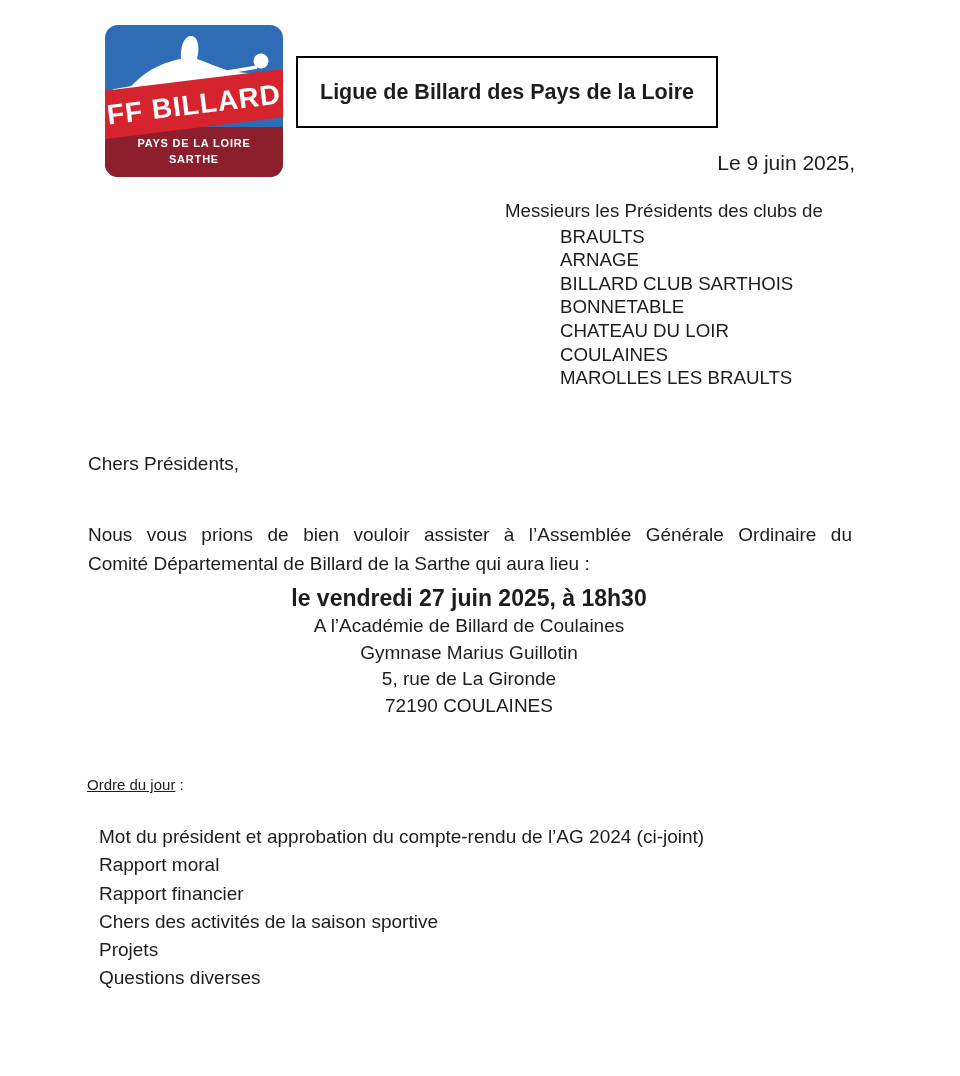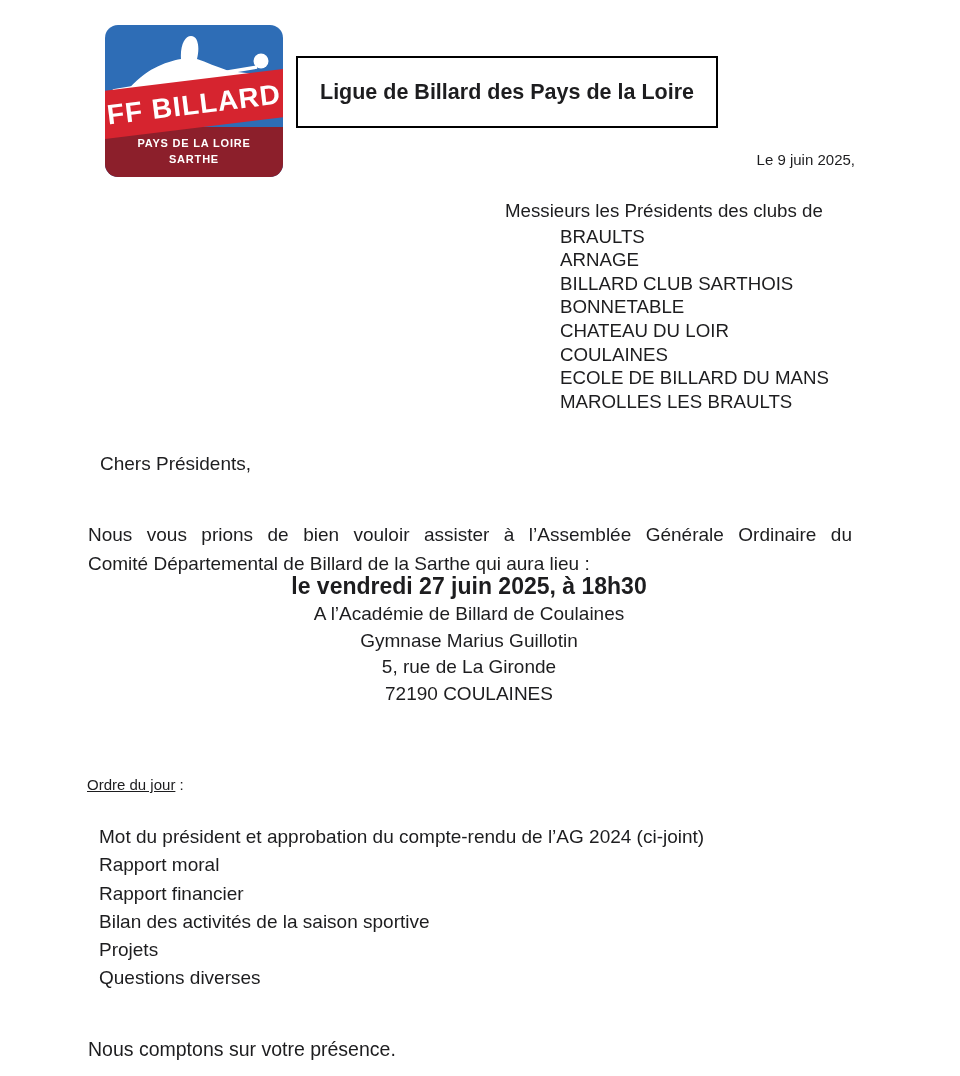--- a/index.html
+++ b/index.html
@@ -29,32 +29,32 @@
     justify-content: center;
     align-items: center;
     font-weight: bold;
     font-size: 21.5px;
     line-height: 31px;
     white-space: nowrap;
   }
   .date-line {
     position: absolute;
     top: 151px; right: 105px;
-    font-size: 15px;
+    font-size: 21px;
   }
   .recipients {
     position: absolute;
     left: 505px; top: 199px;
     font-size: 18.7px;
     line-height: 23.6px;
   }
   .clubs { margin-left: 55px; margin-top: 2px; }
   .salutation {
     position: absolute;
-    left: 100px; top: 453px;
+    left: 88px; top: 453px;
     font-size: 19px;
   }
   .body-par {
     position: absolute;
     left: 88px; top: 502px;
     width: 764px;
     font-size: 19px;
     line-height: 29px;
     margin-top: 18px;
   }
@@ -63,20 +63,21 @@
     position: absolute;
     left: 88px; top: 571px;
     width: 762px;
     text-align: center;
   }
   .event-datetime {
     font-size: 23px;
     font-weight: bold;
     line-height: 30px;
     white-space: nowrap;
+    margin-top: 12px;
   }
   .event-line { font-size: 19px; line-height: 26.5px; }
   .agenda-heading {
     position: absolute;
     left: 87px; top: 776px;
     font-size: 15px;
   }
   .agenda-heading .u { text-decoration: underline; }
   .agenda-list {
     position: absolute;
@@ -126,21 +127,20 @@
 
   <div class="recipients">
     <div>Messieurs les Présidents des clubs de</div>
     <div class="clubs">
       <div>BRAULTS</div>
       <div>ARNAGE</div>
       <div>BILLARD CLUB SARTHOIS</div>
       <div>BONNETABLE</div>
       <div>CHATEAU DU LOIR</div>
       <div>COULAINES</div>
-      <div>ECOLE DE BILLARD DU MANS</div>
       <div>MAROLLES LES BRAULTS</div>
     </div>
   </div>
 
   <div class="salutation">Chers Présidents,</div>
 
   <div class="body-par">
     <div class="jline">Nous vous prions de bien vouloir assister à l’Assemblée Générale Ordinaire du</div>
     <div>Comité Départemental de Billard de la Sarthe qui aura lieu :</div>
   </div>
@@ -152,20 +152,19 @@
     <div class="event-line">5, rue de La Gironde</div>
     <div class="event-line">72190 COULAINES</div>
   </div>
 
   <div class="agenda-heading"><span class="u">Ordre du jour</span><span> :</span></div>
 
   <div class="agenda-list">
     <div>Mot du président et approbation du compte-rendu de l’AG 2024 (ci-joint)</div>
     <div>Rapport moral</div>
     <div>Rapport financier</div>
-    <div>Bilan des activités de la saison sportive</div>
+    <div>Chers des activités de la saison sportive</div>
     <div>Projets</div>
     <div>Questions diverses</div>
   </div>
 
-  <div class="closing">Nous comptons sur votre présence.</div>
 
 </div>
 
 </body></html>

